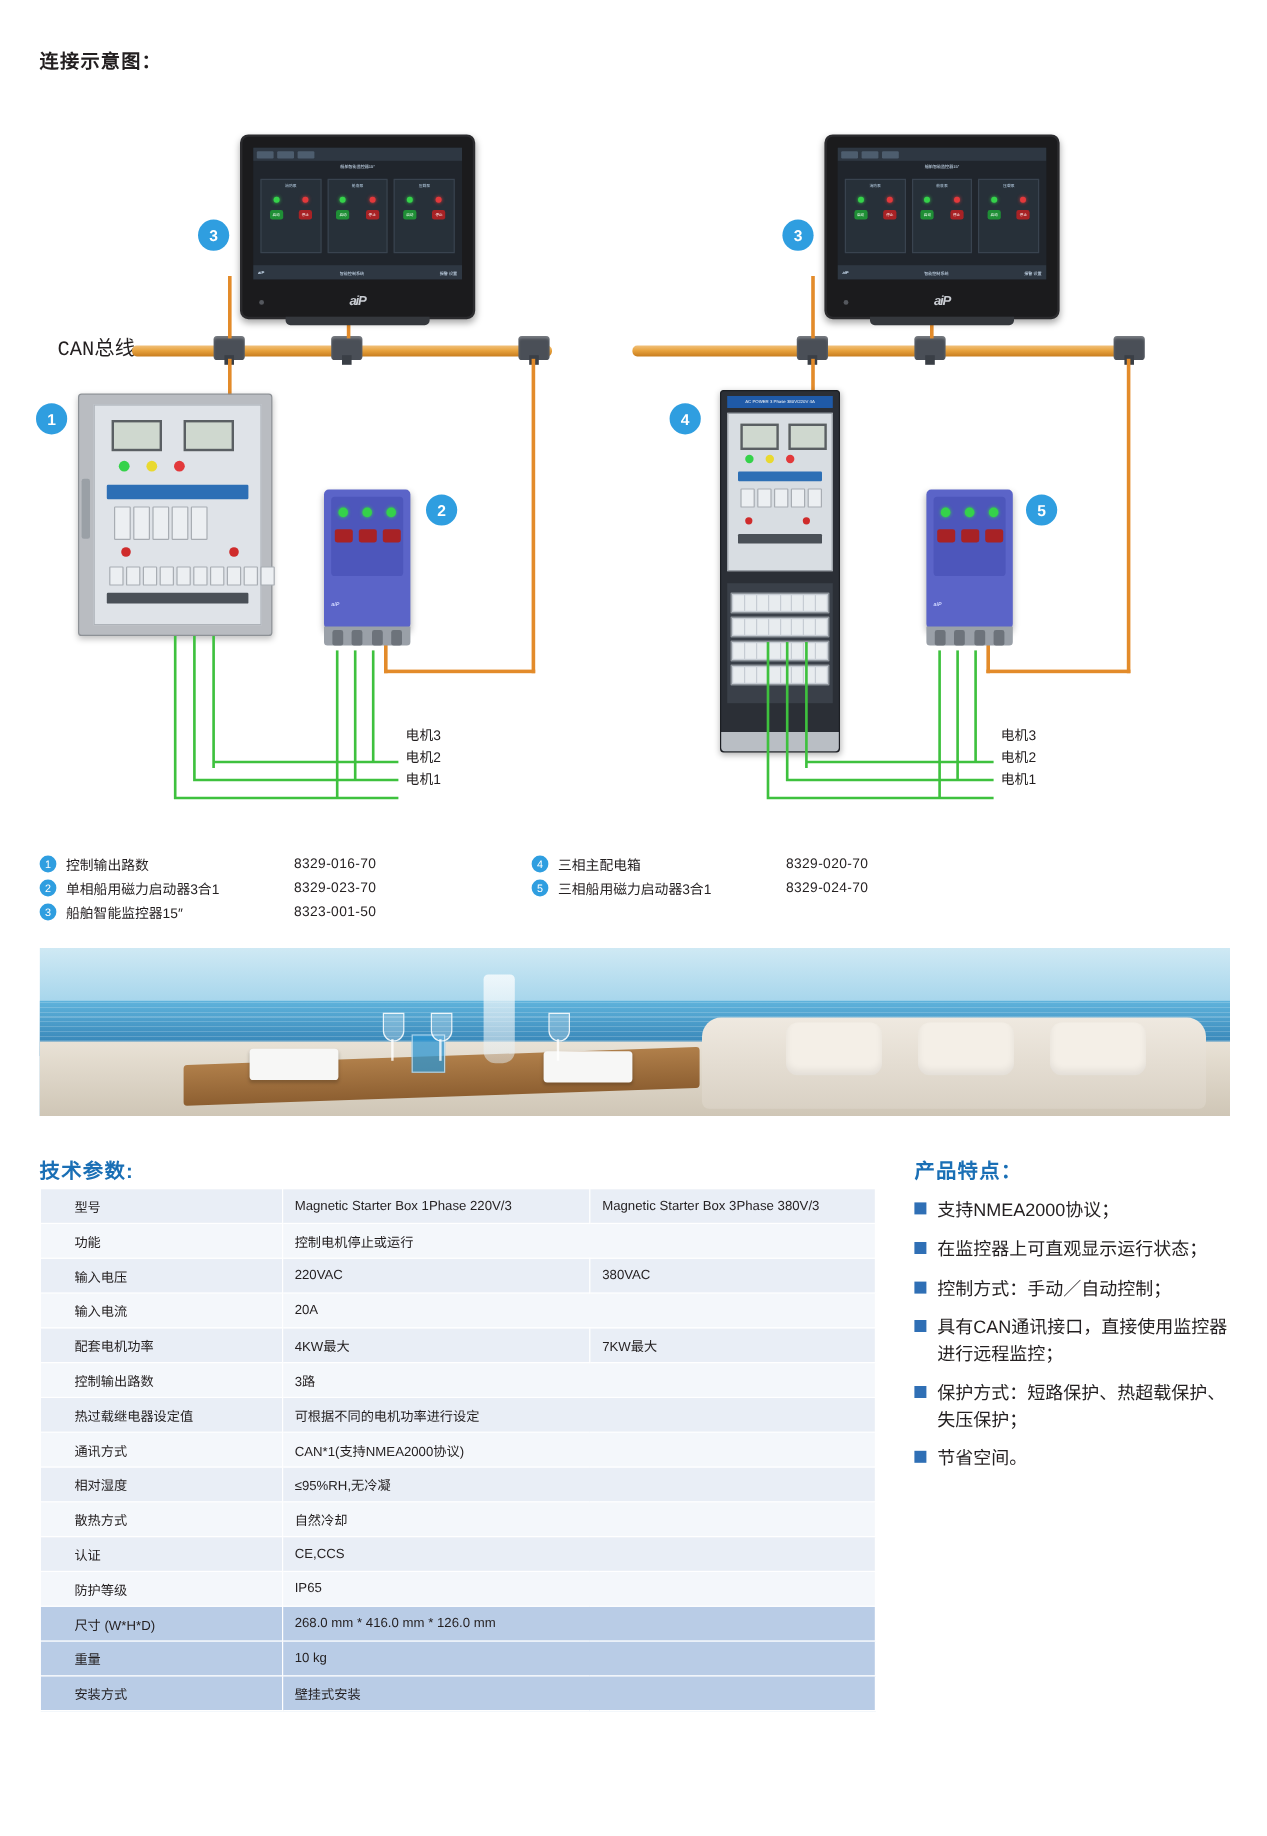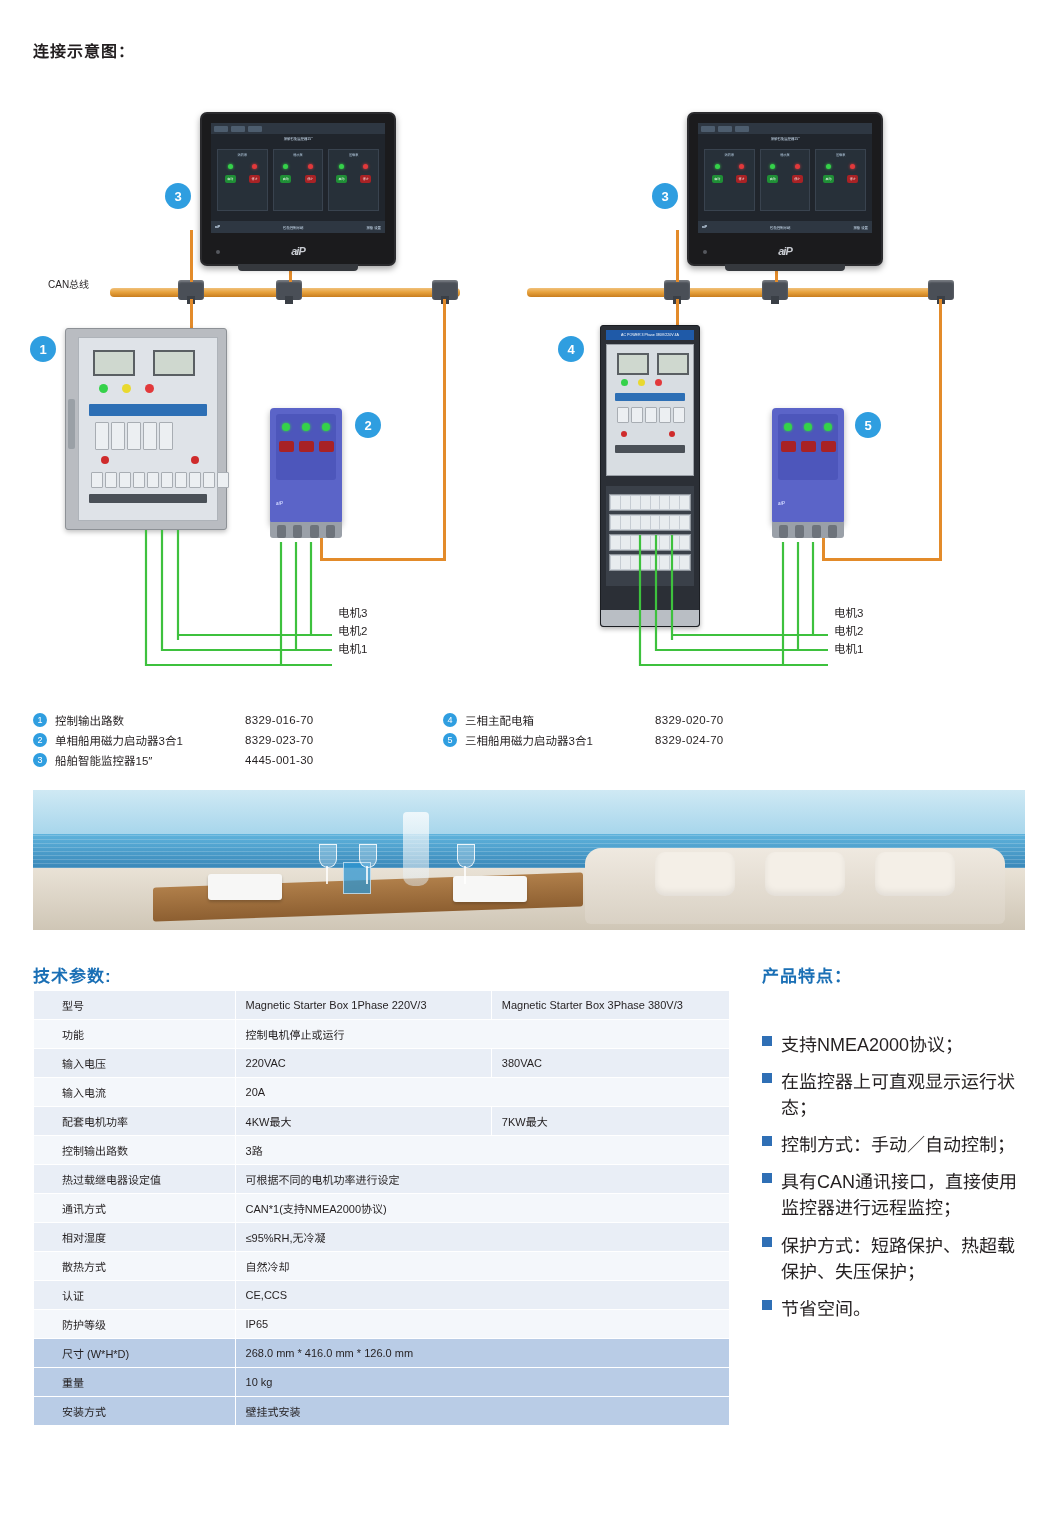--- a/index.html
+++ b/index.html
@@ -13,21 +13,21 @@
   
   .h-conn{
     position:absolute;left:33px;top:38px;font-size:16px;font-weight:bold;
     letter-spacing:1px;color:#231f20;
   }
 
   
   .diagram{position:absolute;left:0;top:80px;width:1056px;height:620px;}
 
   
-  .can-label{position:absolute;left:48px;top:196px;font-size:10px;color:#231f20;}
+  .can-label{position:absolute;left:48px;top:196px;font-size:17px;color:#231f20;font-family:Liberation Mono, monospace;}
   
   .bus{position:absolute;height:9px;border-radius:4px;
        background:linear-gradient(180deg,#f0c07a 0%,#e8a33e 45%,#c87d1e 100%);}
   .bus1{left:110px;top:208px;width:350px;}
   .bus2{left:527px;top:208px;width:420px;}
   
   .tee{position:absolute;width:26px;height:20px;background:#4a4f57;border-radius:3px;
        box-shadow:inset 0 2px 2px rgba(255,255,255,.25);}
   .tee:after{content:"";position:absolute;left:9px;top:16px;width:8px;height:8px;background:#3a3f46;}
   
@@ -138,21 +138,21 @@
   .spec td{border:1px solid #ffffff;padding:6px 10px;height:15px;vertical-align:middle;}
   .spec tr:nth-child(odd) td{background:#e9eef6;}
   .spec tr:nth-child(even) td{background:#f4f7fb;}
   .spec tr.hl td{background:#b9cce6;}
   .spec .c1{width:175px;color:#231f20;padding-left:28px;}
   .spec .c2{width:255px;}
   .spec .c3{width:235px;}
 
   
   .h-feat{position:absolute;left:762px;top:962px;font-size:17px;font-weight:bold;color:#1a6fb5;letter-spacing:1px;}
-  .feat{position:absolute;left:762px;top:1032px;width:262px;font-size:18px;line-height:1.45;}
+  .feat{position:absolute;left:762px;top:998px;width:262px;font-size:15px;line-height:1.45;}
   .feat .f{display:flex;margin-bottom:11px;}
   .feat .sq{width:10px;height:10px;background:#2f6fb5;margin:4px 9px 0 0;flex:none;}
 </style>
 </head>
 <body>
 
 <div class="page">
 
   <div class="h-conn">连接示意图：</div>
 
@@ -488,21 +488,21 @@
         <span class="lg-code">8329-016-70</span>
       </div>
       <div class="lg-row">
         <span class="lg-num">2</span>
         <span class="lg-name">单相船用磁力启动器3合1</span>
         <span class="lg-code">8329-023-70</span>
       </div>
       <div class="lg-row">
         <span class="lg-num">3</span>
         <span class="lg-name">船舶智能监控器15″</span>
-        <span class="lg-code">4445-001-30</span>
+        <span class="lg-code">8323-001-50</span>
       </div>
     </div>
     <div class="lg-col b">
       <div class="lg-row">
         <span class="lg-num">4</span>
         <span class="lg-name">三相主配电箱</span>
         <span class="lg-code">8329-020-70</span>
       </div>
       <div class="lg-row">
         <span class="lg-num">5</span>

